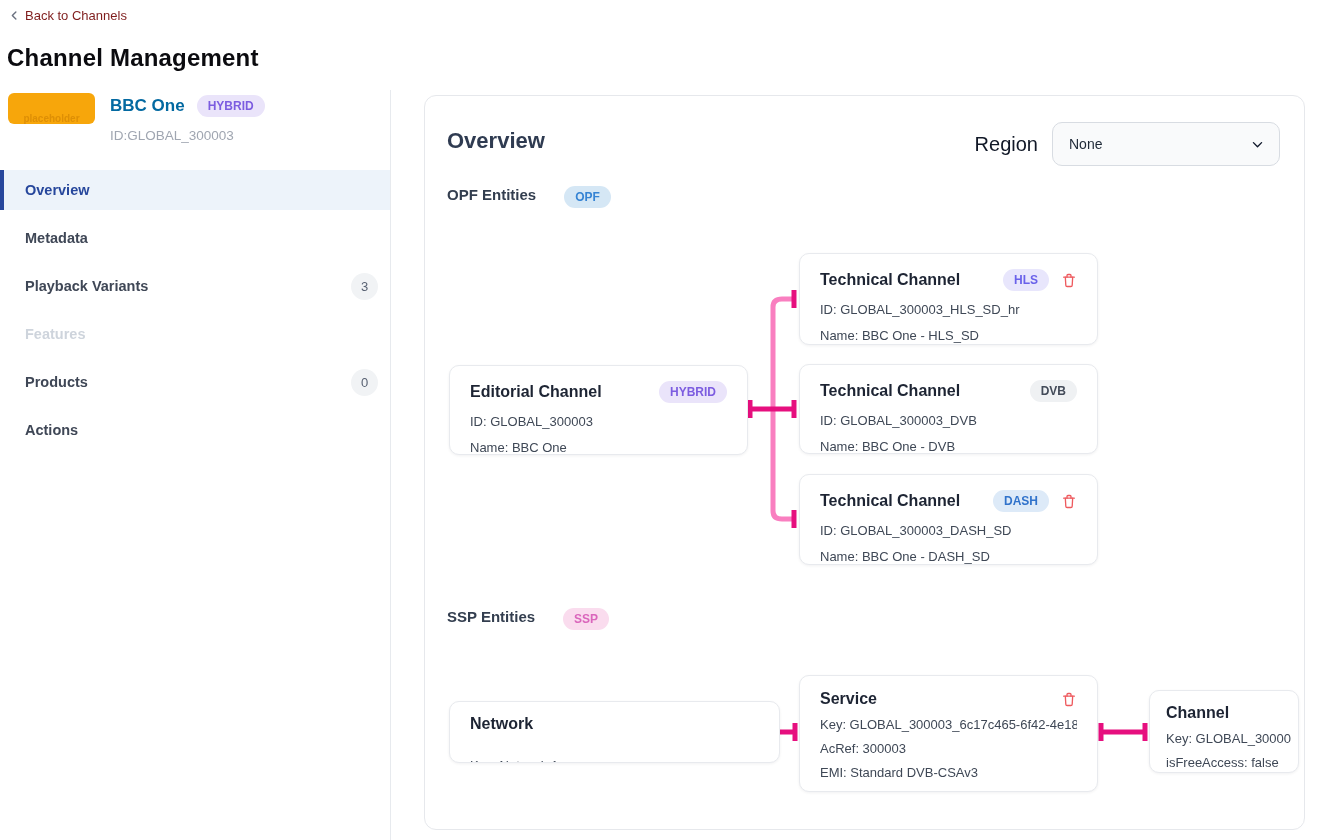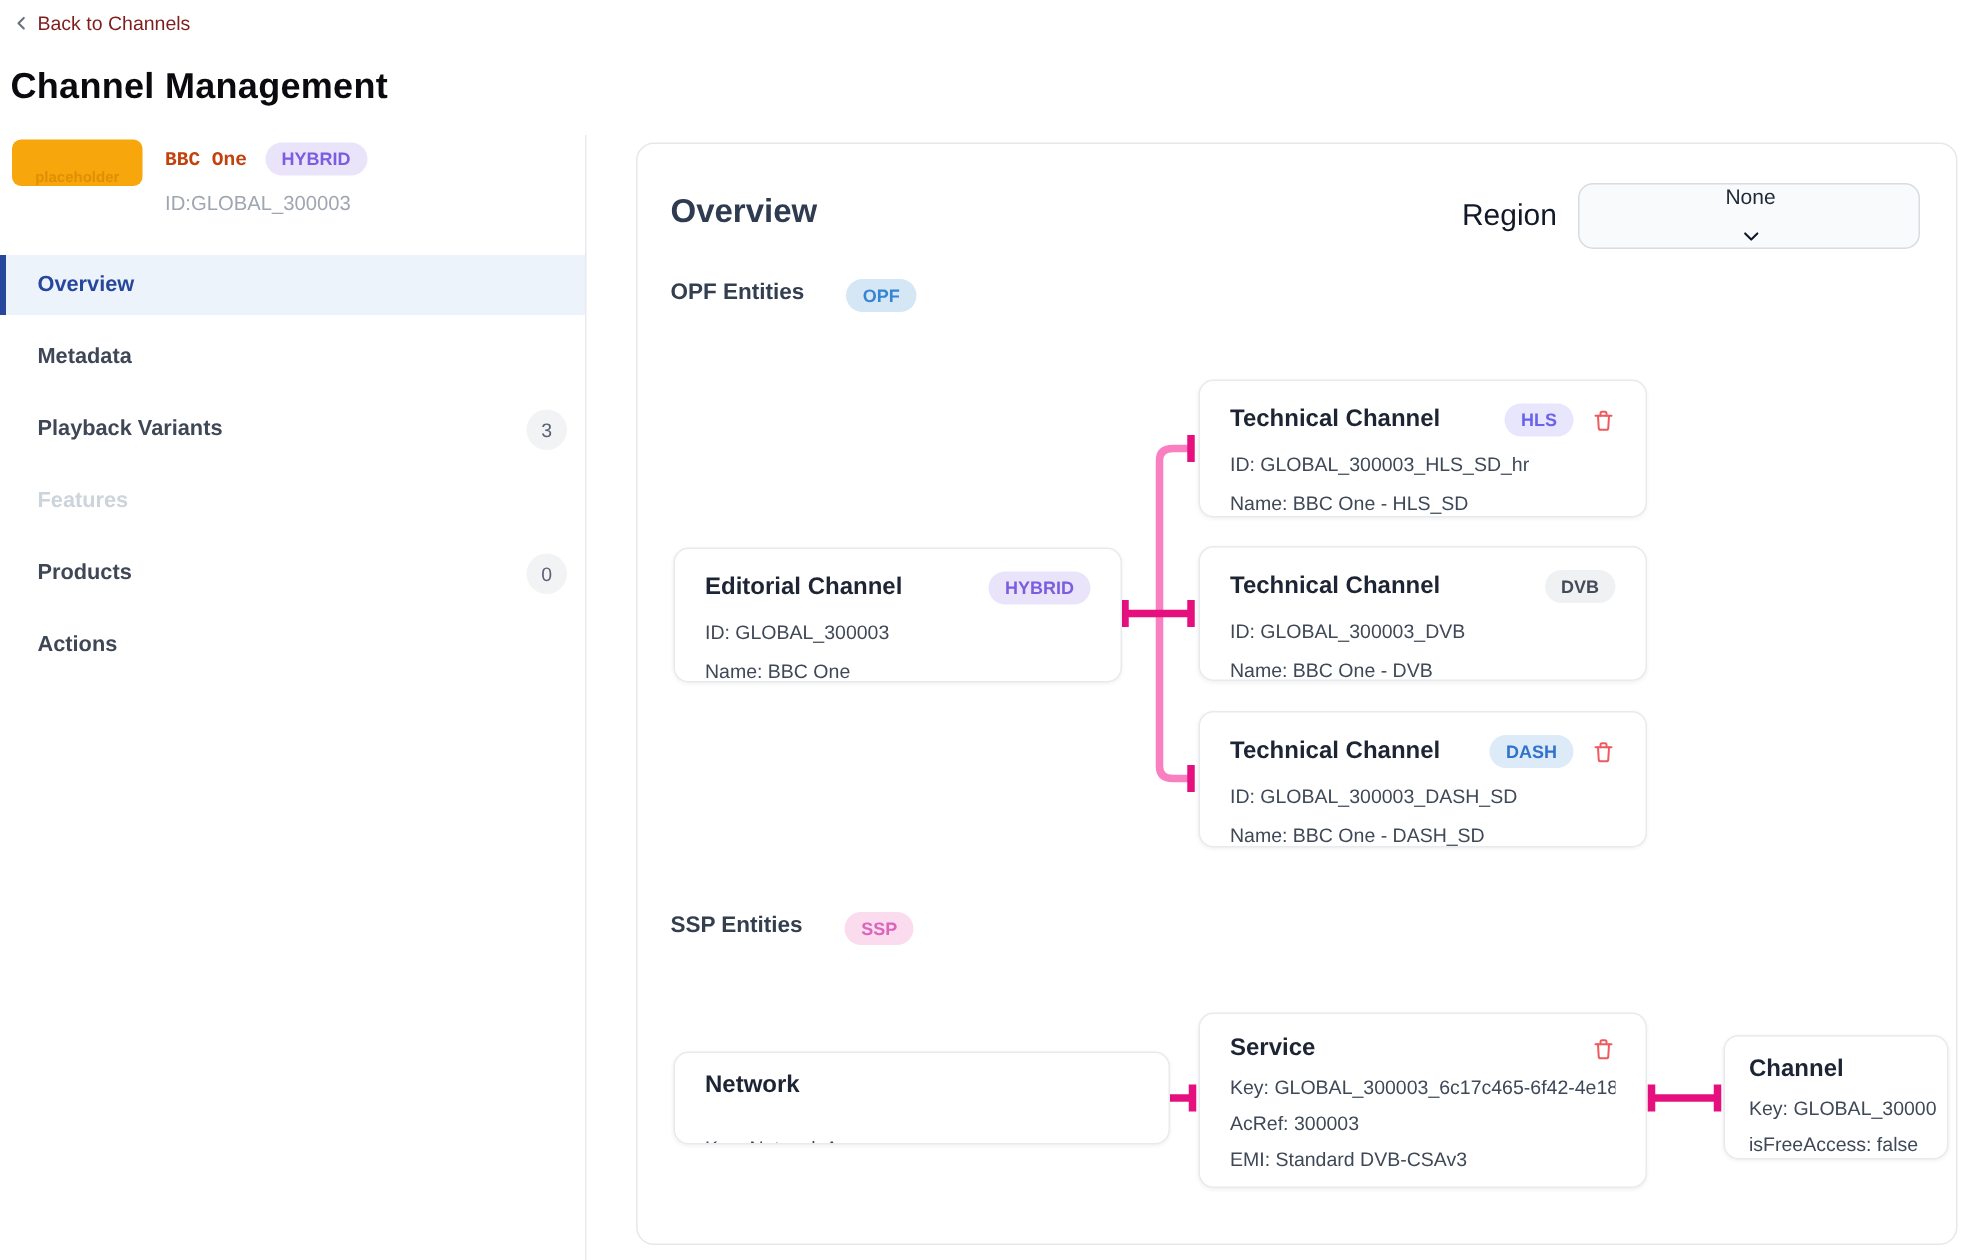--- a/index.html
+++ b/index.html
@@ -13,39 +13,39 @@
   .page-title { position:absolute; left:7px; top:44px; font-size:24px; font-weight:800; color:#0b0b0f;
     letter-spacing:.2px; }
 
   
   .sidebar { position:absolute; left:0; top:90px; width:390px; height:750px; }
   .sidebar-divider { position:absolute; left:390px; top:90px; width:1px; height:750px; background:#e7eaee; }
   .logo { position:absolute; left:8px; top:3px; width:87px; height:31px; background:#F7A60B;
     border-radius:6px; display:flex; align-items:flex-end; justify-content:center; }
   .logo span { font-size:10px; font-weight:700; color:#DE8F05; }
   .chan-name-row { position:absolute; left:110px; top:5px; display:flex; align-items:center; gap:12px; }
-  .chan-name { font-size:13px; font-weight:700; color:#c2410c;font-family:Liberation Mono, monospace; }
+  .chan-name { font-size:17px; font-weight:700; color:#0369a1; }
   .chan-id { position:absolute; left:110px; top:38px; font-size:13.5px; color:#a0a6b1; }
   .nav { position:absolute; left:0; top:80px; width:390px; }
   .nav-item { height:40px; margin-bottom:8px; display:flex; align-items:center; padding:0 12px 0 25px;
     font-size:14.5px; font-weight:600; color:#3f4756; cursor:pointer; }
   .nav-item.selected { background:#edf3fa; border-left:4px solid #27479C; padding-left:21px; color:#27479C; }
   .nav-item.disabled { color:#ced4dc; cursor:default; }
   .count-badge { margin-left:auto; width:27px; height:27px; border-radius:50%; background:#f1f3f5;
     color:#596273; font-size:13px; font-weight:500; display:flex; align-items:center; justify-content:center; }
 
   
   .panel { position:absolute; left:424px; top:95px; width:881px; height:735px; background:#fff;
     border:1px solid #e6e8ec; border-radius:12px; }
   .panel-title { position:absolute; left:22px; top:32px; font-size:22px; font-weight:700; color:#2f3b51; }
   .region-group { position:absolute; right:24px; top:26px; display:flex; align-items:center; gap:14px; }
   .region-label { font-size:20px; font-weight:500; color:#111827; }
   .region-select { width:228px; height:44px; background:#f9fafb; border:1px solid #d8dce2; border-radius:10px;
     display:flex; align-items:center; justify-content:space-between; padding:0 14px 0 16px;
-    font-size:14px; color:#1f2937; cursor:pointer;flex-direction:column; }
+    font-size:14px; color:#1f2937; cursor:pointer; }
 
   .section-heading { position:absolute; display:flex; align-items:flex-start; gap:28px; }
   .section-heading .title { font-size:15px; font-weight:700; color:#333e4f; }
   .heading-opf { left:22px; top:90px; }
   .heading-ssp { left:22px; top:512px; }
 
   .badge { display:inline-flex; align-items:center; font-size:12px; font-weight:600;
     padding:4px 11px; border-radius:999px; line-height:1.2; white-space:nowrap; }
   .badge-purple   { background:#EAE4FA; color:#7C5CE0; }
   .badge-indigo   { background:#E8E6FC; color:#6A62EA; }

